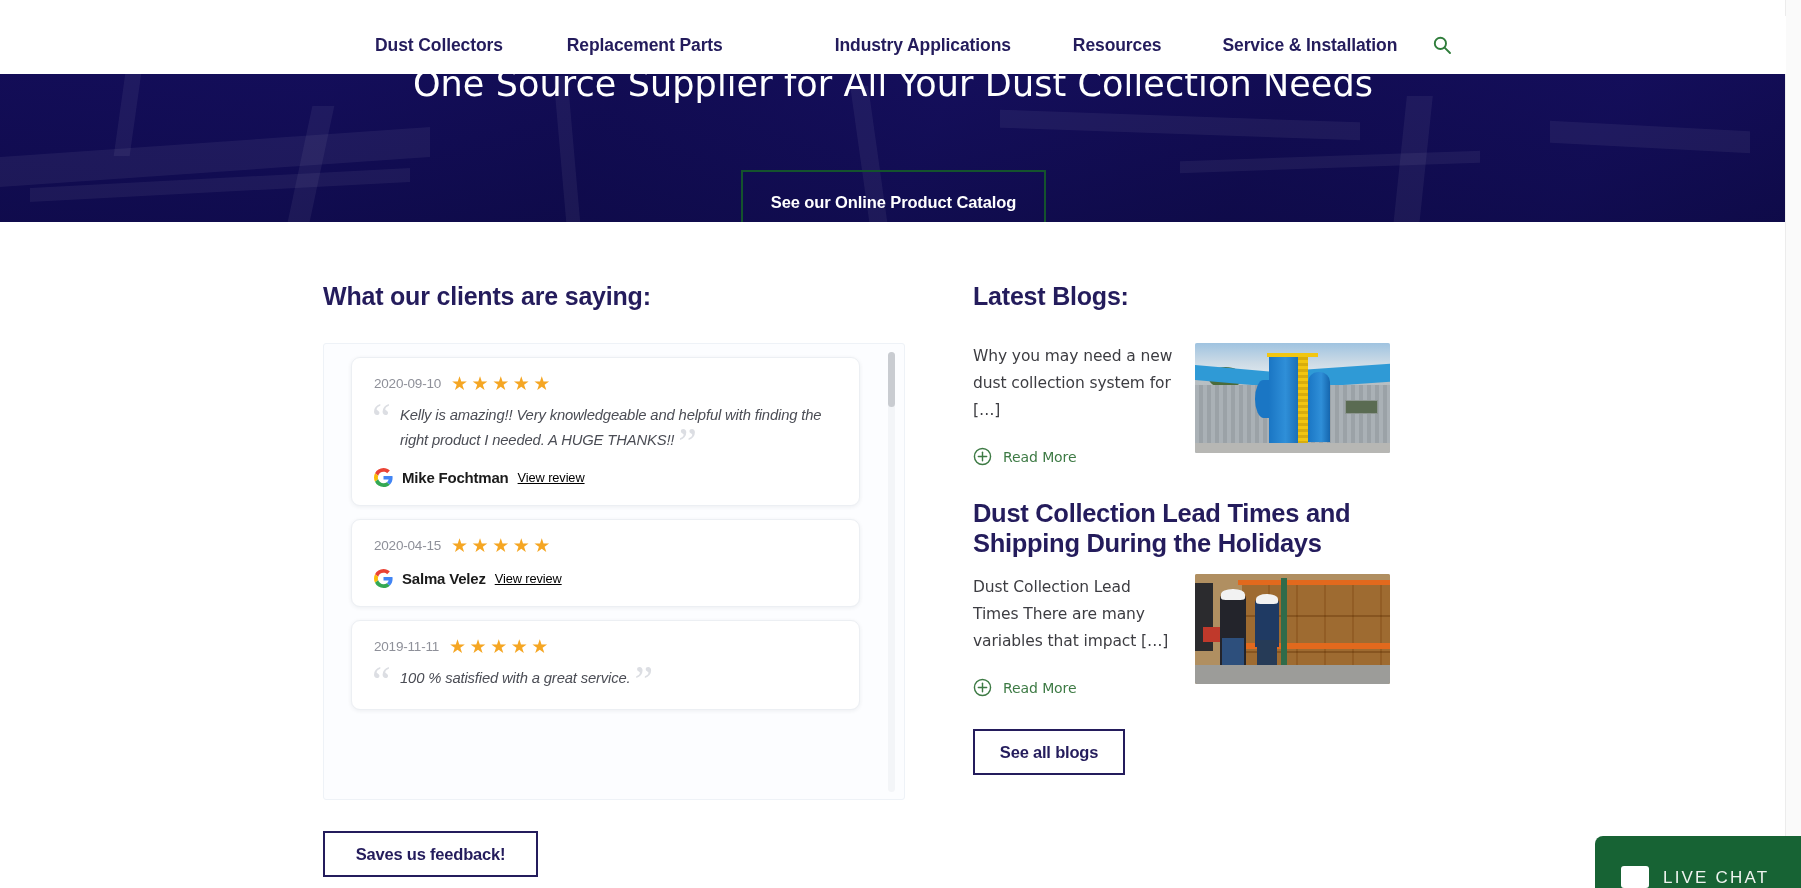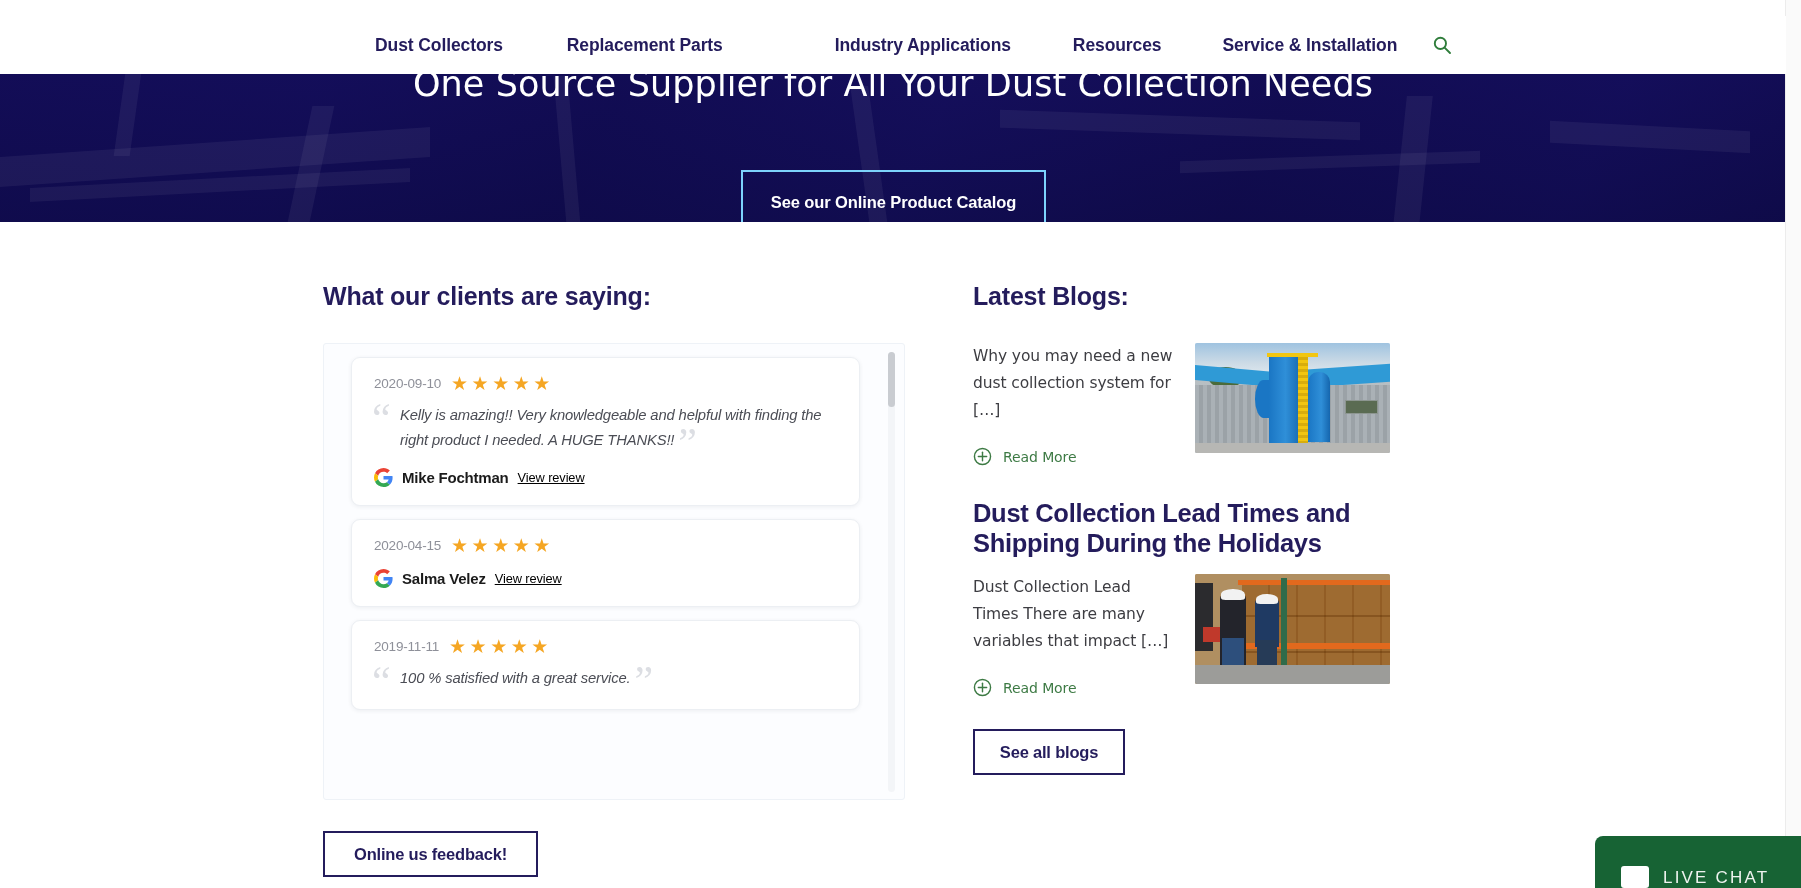--- a/index.html
+++ b/index.html
@@ -55,21 +55,21 @@
   .b9{left:1550px;top:80px;width:200px;height:22px;transform:skewY(3deg);}
   .b10{left:120px;top:20px;width:16px;height:90px;transform:skewX(-8deg);}
 
   .hero-title{
     position:absolute;left:0;right:0;top:18px;text-align:center;
     color:#ffffff;font-size:35px;font-weight:400;letter-spacing:0.1px;
     font-family:"DejaVu Sans", sans-serif;
   }
   .hero-btn{
     position:absolute;left:741px;top:124px;width:305px;height:64px;
-    border:2px solid #7dd3fc;background:transparent;
+    border:2px solid #14532d;background:transparent;
     display:flex;align-items:center;justify-content:center;
     color:#ffffff;font-size:16.5px;font-weight:bold;letter-spacing:-0.1px;
     cursor:pointer;box-sizing:border-box;
   }
 
   
   .content{position:absolute;left:0;top:222px;width:1786px;}
 
   .col-left{position:absolute;left:323px;top:60px;width:580px;}
   .col-right{position:absolute;left:973px;top:60px;width:450px;}
@@ -332,21 +332,21 @@
             <div class="rv-body">
               <span class="qopen">“</span><span>100 % satisfied with a great service.</span><span class="qclose">”</span>
             </div>
           </div>
 
         </div>
         <div class="sb-track"></div>
         <div class="sb-thumb"></div>
       </div>
 
-      <div class="outline-btn feedback-btn">Online us feedback!</div>
+      <div class="outline-btn feedback-btn">Saves us feedback!</div>
     </div>
 
     <div class="col-right">
       <h2 class="section-head">Latest Blogs:</h2>
 
       <div class="blog">
         <div class="blog-row">
           <div class="blog-text">
             <p class="blog-exc">Why you may need a new dust collection system for […]</p>
             <div class="readmore">

